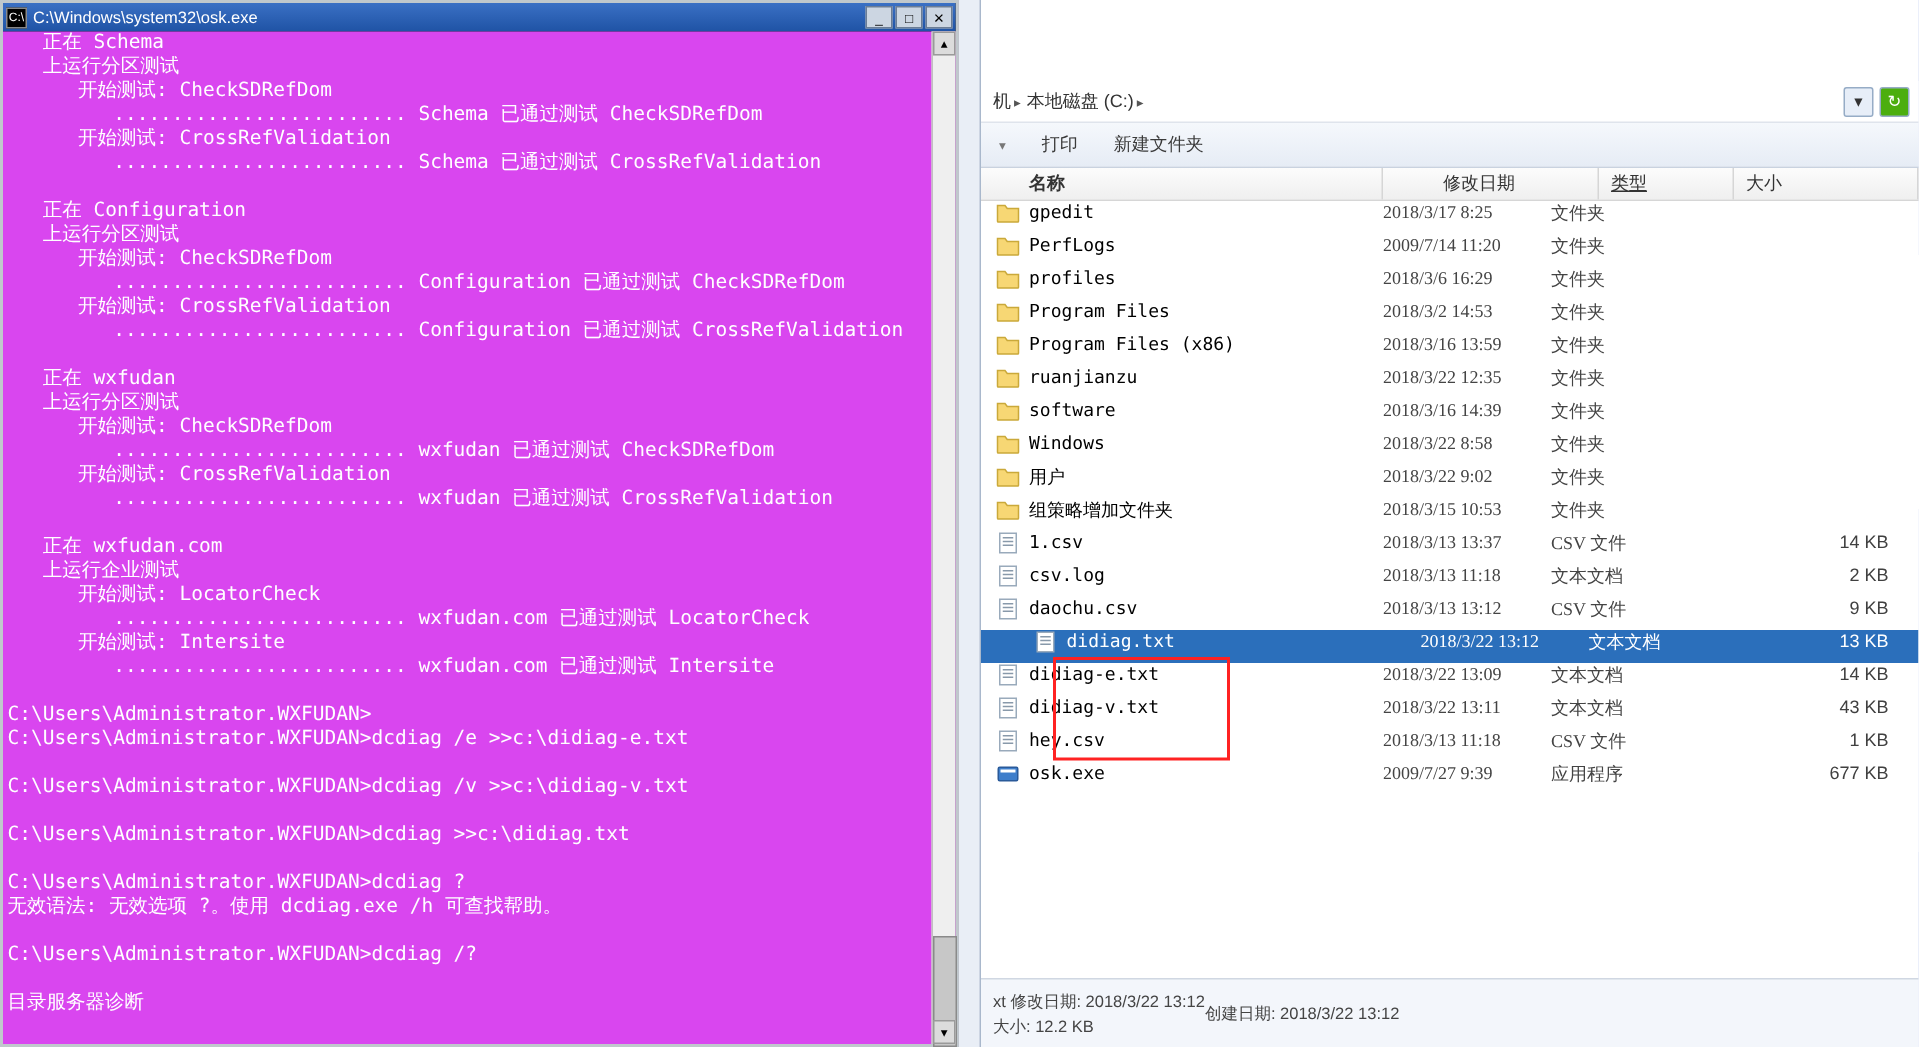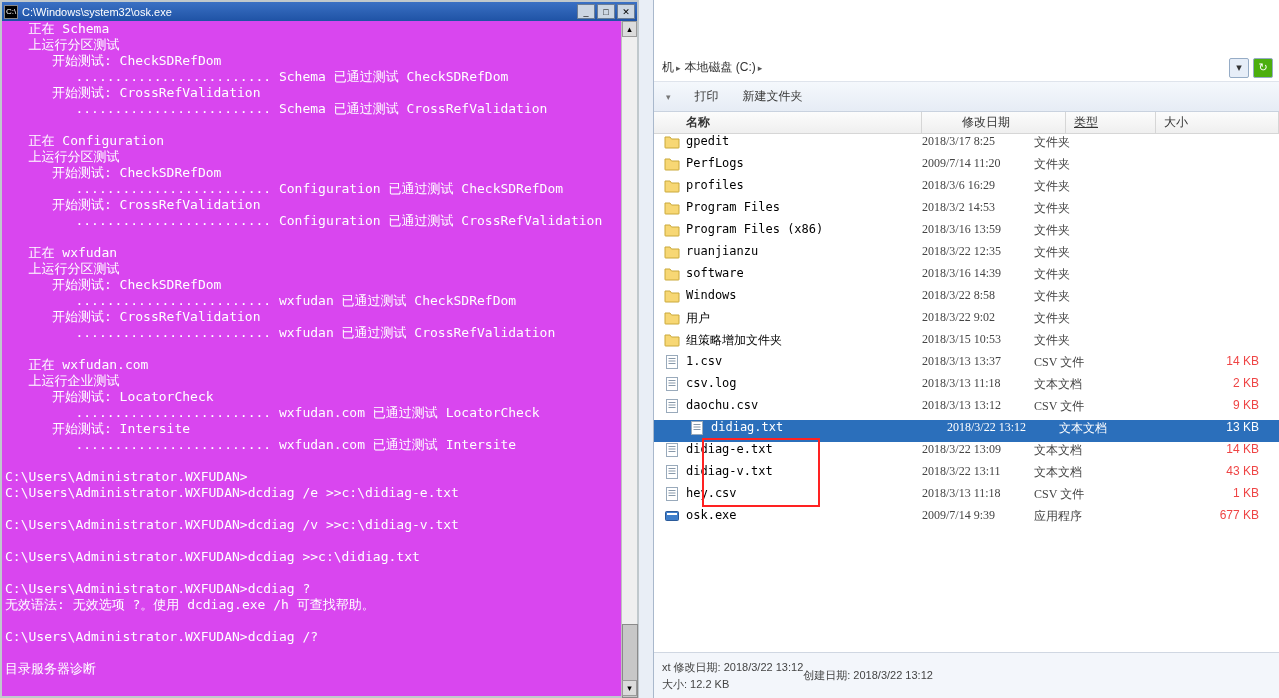--- a/index.html
+++ b/index.html
@@ -101,21 +101,21 @@
   .exp-row {
     height: 22px; display: flex; cursor: pointer;
   }
   .exp-row .icon {
     width: 16px; height: 16px; margin-left: 10px; margin-right: 6px;
     display: flex; align-items: center; justify-content: center;
   }
   .exp-row .nm { width: 236px; font-family: "NSimSun","SimSun",monospace; }
   .exp-row .dt { width: 112px; font-family: Liberation Serif, serif; color: #444; }
   .exp-row .tp { width: 90px; font-family: "SimSun","Microsoft YaHei"; color: #444; }
-  .exp-row .sz { flex: 1; text-align: right; padding-right: 20px; font-family: Tahoma,sans-serif; color: #ef4444; }
+  .exp-row .sz { flex: 1; text-align: right; padding-right: 20px; font-family: Tahoma,sans-serif; color: #404040; }
   .exp-row.selected { background: #2b6fbb; color: #fff; padding-left: 25px; }
   .exp-row.selected .dt, .exp-row.selected .tp, .exp-row.selected .sz { color: #fff; }
 
   .red-box {
     position: absolute; border: 2px solid #ff2222; pointer-events: none;
   }
   .rb1 { left: 702px; top: 438px; width: 118px; height: 69px; }
 
   .exp-status {
     position: absolute; bottom: 0; left: 0; right: 0; height: 46px;
@@ -438,21 +438,21 @@
         <span class="sz">1 KB</span>
       </div>
       <div class="exp-row">
         <span class="icon">
           <svg width="16" height="16">
             <rect x="1.5" y="3.5" width="13" height="9" rx="1" fill="#3e7ecb" stroke="#2a5a99"></rect>
             <rect x="3" y="5" width="10" height="2" fill="#fff"></rect>
           </svg>
         </span>
         <span class="nm">osk.exe</span>
-        <span class="dt">2009/7/14 9:39</span>
+        <span class="dt">2009/7/27 9:39</span>
         <span class="tp">应用程序</span>
         <span class="sz">677 KB</span>
       </div>
     </div>
 
   <div class="exp-status">
     <div class="info-block">
       <span>xt  修改日期: 2018/3/22 13:12</span>
       <span>大小: 12.2 KB</span>
     </div>

